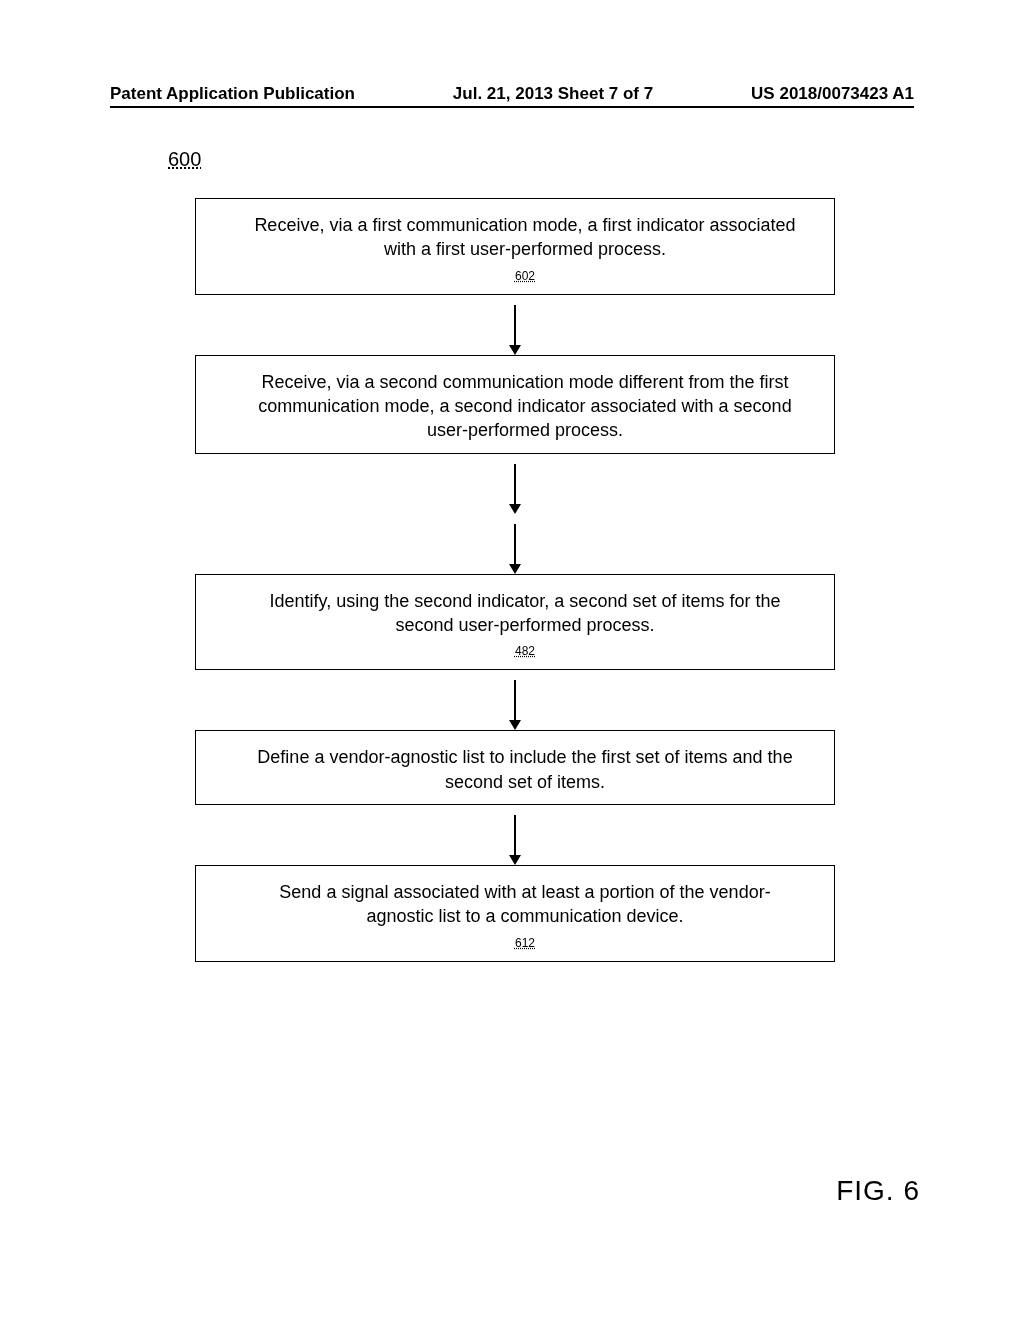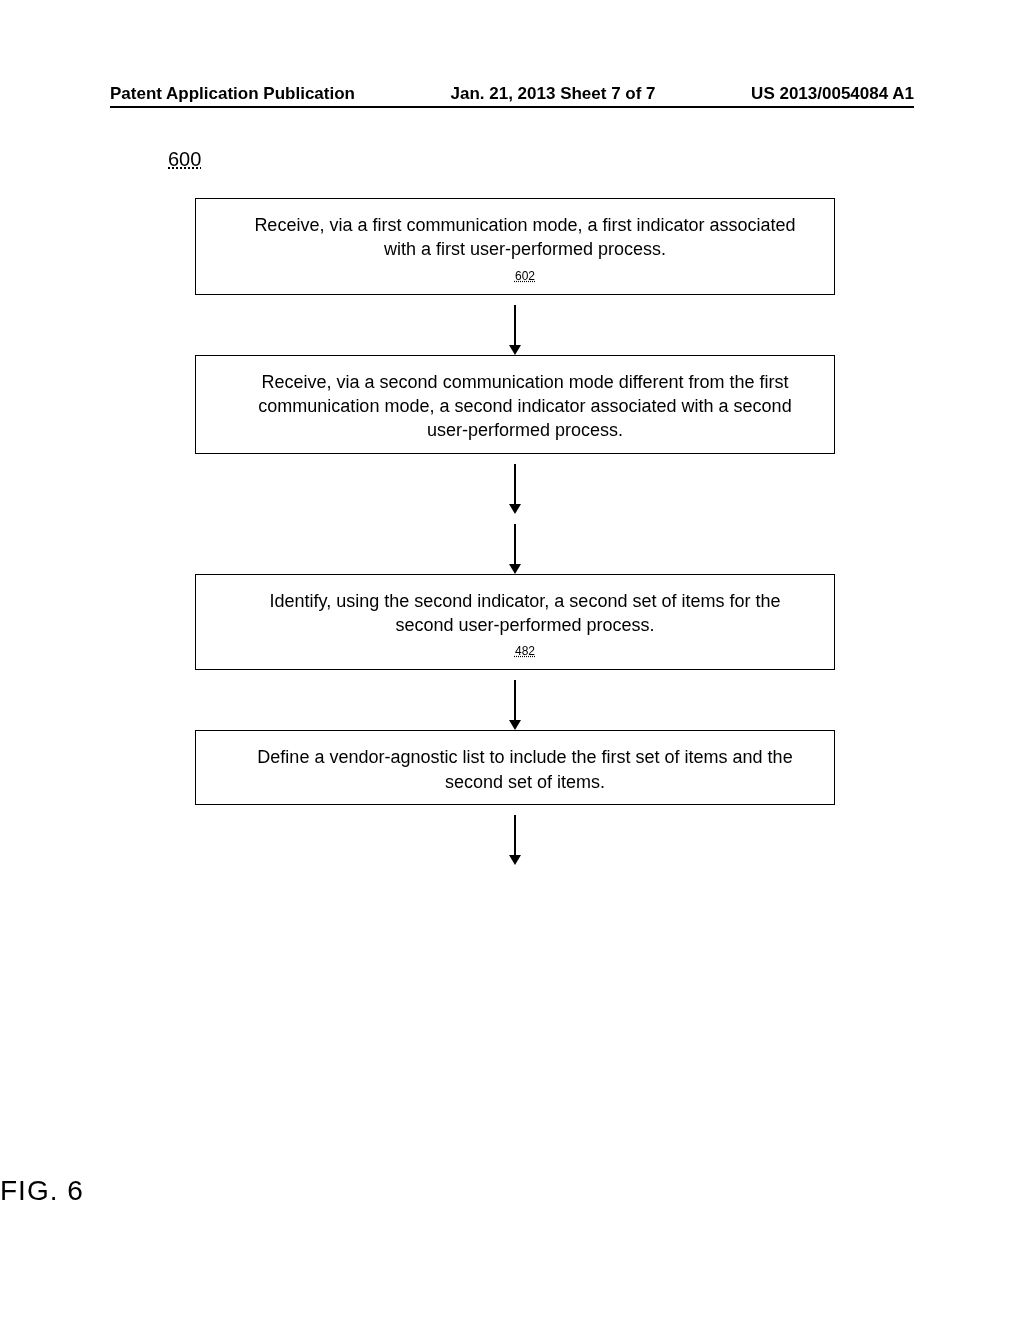--- a/index.html
+++ b/index.html
@@ -10,30 +10,30 @@
   .header-center { }
   .header-right { }
   .hr { position: absolute; top: 106px; left: 110px; width: 804px; border-top: 2px solid #000; }
   .figref { position: absolute; top: 148px; left: 168px; font-size: 20px; text-decoration: underline dotted; -webkit-text-decoration: underline dotted; }
   .flow { position: absolute; top: 198px; left: 195px; width: 640px; }
   .box { border: 1px solid #000; padding: 14px 32px 10px 52px; text-align: center; font-size: 18px; line-height: 1.35; }
   .box .stepnum { display: block; margin-top: 6px; text-decoration: underline dotted; -webkit-text-decoration: underline dotted; font-size: 12px; }
   .arrow-wrap { height: 60px; display: flex; align-items: center; justify-content: center; position: relative; }
   .arrow-line { width: 0; height: 40px; border-left: 2px solid #000; }
   .arrow-head { position: absolute; bottom: 0; left: 50%; transform: translateX(-50%); width: 0; height: 0; border-left: 6px solid transparent; border-right: 6px solid transparent; border-top: 10px solid #000; }
-  .fig-label { position: absolute; top: 1175px; left: 0; width: 920px; text-align: left; font-size: 28px; letter-spacing: 1px; }
+  .fig-label { position: absolute; top: 1175px; left: 0; width: 920px; text-align: right; font-size: 28px; letter-spacing: 1px; }
 </style>
 </head>
 <body>
 
 <div class="page">
   <div class="header">
     <span class="header-left">Patent Application Publication</span>
-    <span class="header-center">Jan. 21, 2013  Sheet 7 of 7</span>
-    <span class="header-right">US 2013/0054084 A1</span>
+    <span class="header-center">Jul. 21, 2013  Sheet 7 of 7</span>
+    <span class="header-right">US 2018/0073423 A1</span>
   </div>
   <div class="hr"></div>
 
   <div class="figref">600</div>
 
   <div class="flow">
 
     <div class="box">
       <span>Receive, via a first communication mode, a first indicator associated with a first user-performed process.</span>
       <span class="stepnum">602</span>
@@ -66,17 +66,21 @@
       </div>
 
     <div class="box">
       <span>Define a vendor-agnostic list to include the first set of items and the second set of items.</span>
     </div>
     <div class="arrow-wrap">
         <div class="arrow-line"></div>
         <div class="arrow-head"></div>
       </div>
 
+    <div class="box">
+      <span>Send a signal associated with at least a portion of the vendor-agnostic list to a communication device.</span>
+      <span class="stepnum">612</span>
+    </div>
 
   </div>
 
   <div class="fig-label">FIG. 6</div>
 </div>
 
 </body></html>

